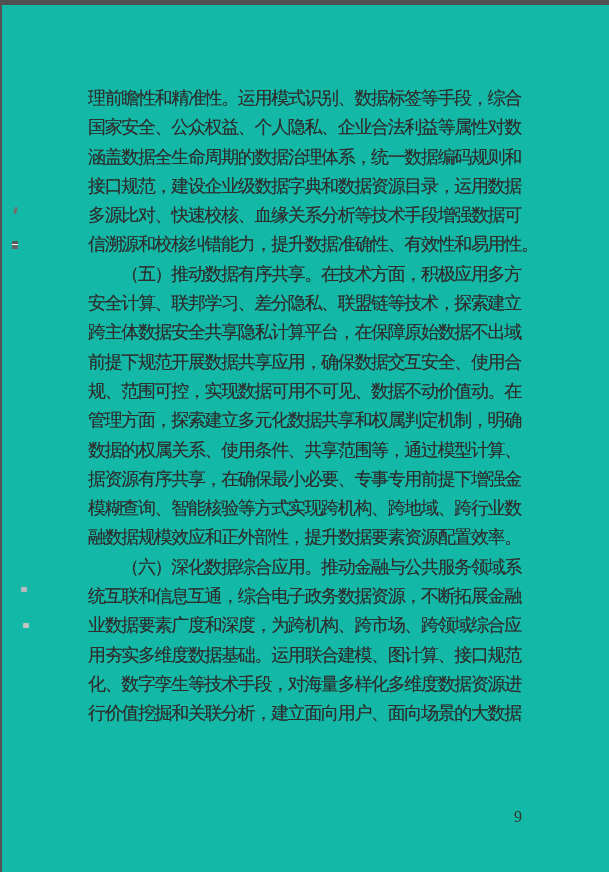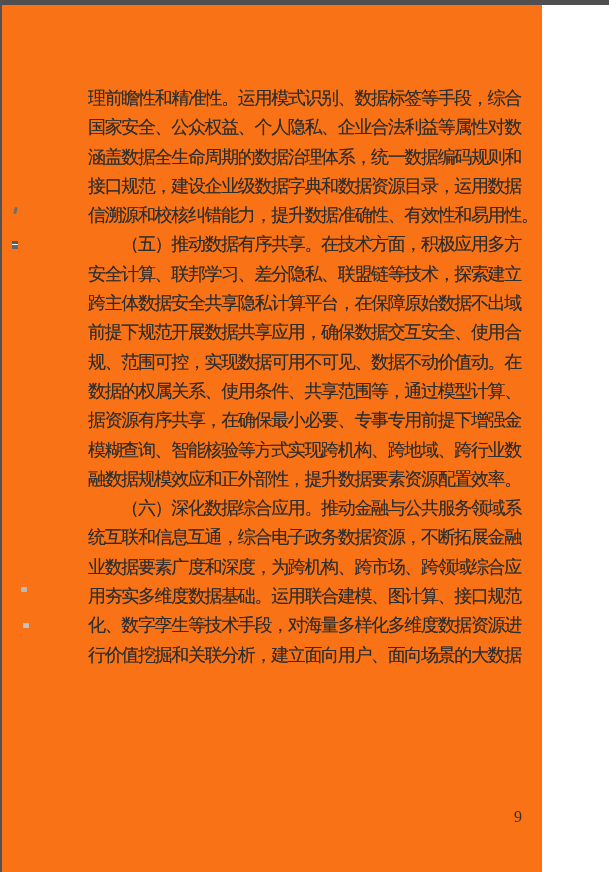--- a/index.html
+++ b/index.html
@@ -6,23 +6,23 @@
     margin: 0;
     padding: 0;
     width: 609px;
     height: 872px;
     background: #ffffff;
     overflow: hidden;
     font-family: "Liberation Serif", "DejaVu Serif", serif;
   }
   .page {
     position: relative;
-    width: 542px;
+    width: 609px;
     height: 872px;
-    background: #f97316;
+    background: #14b8a6;
   }
   .scan-border-top {
     position: absolute;
     left: 0; top: 0;
     width: 609px; height: 5px;
     background: #4f4f4f;
   }
   .scan-border-left {
     position: absolute;
     left: 0; top: 0;
@@ -92,26 +92,28 @@
   <div class="speck speck-2"></div>
   <div class="speck speck-3"></div>
   <div class="speck speck-4"></div>
 
   <div class="textblock">
 
   <div class="line">理前瞻性和精准性。运用模式识别、数据标签等手段，综合</div>
       <div class="line">国家安全、公众权益、个人隐私、企业合法利益等属性对数</div>
       <div class="line">涵盖数据全生命周期的数据治理体系，统一数据编码规则和</div>
       <div class="line">接口规范，建设企业级数据字典和数据资源目录，运用数据</div>
+      <div class="line">多源比对、快速校核、血缘关系分析等技术手段增强数据可</div>
       <div class="line">信溯源和校核纠错能力，提升数据准确性、有效性和易用性。</div>
       <div class="line">　　（五）推动数据有序共享。在技术方面，积极应用多方</div>
       <div class="line">安全计算、联邦学习、差分隐私、联盟链等技术，探索建立</div>
       <div class="line">跨主体数据安全共享隐私计算平台，在保障原始数据不出域</div>
       <div class="line">前提下规范开展数据共享应用，确保数据交互安全、使用合</div>
       <div class="line">规、范围可控，实现数据可用不可见、数据不动价值动。在</div>
+      <div class="line">管理方面，探索建立多元化数据共享和权属判定机制，明确</div>
       <div class="line">数据的权属关系、使用条件、共享范围等，通过模型计算、</div>
       <div class="line">据资源有序共享，在确保最小必要、专事专用前提下增强金</div>
       <div class="line">模糊查询、智能核验等方式实现跨机构、跨地域、跨行业数</div>
       <div class="line">融数据规模效应和正外部性，提升数据要素资源配置效率。</div>
       <div class="line">　　（六）深化数据综合应用。推动金融与公共服务领域系</div>
       <div class="line">统互联和信息互通，综合电子政务数据资源，不断拓展金融</div>
       <div class="line">业数据要素广度和深度，为跨机构、跨市场、跨领域综合应</div>
       <div class="line">用夯实多维度数据基础。运用联合建模、图计算、接口规范</div>
       <div class="line">化、数字孪生等技术手段，对海量多样化多维度数据资源进</div>
       <div class="line">行价值挖掘和关联分析，建立面向用户、面向场景的大数据</div>

